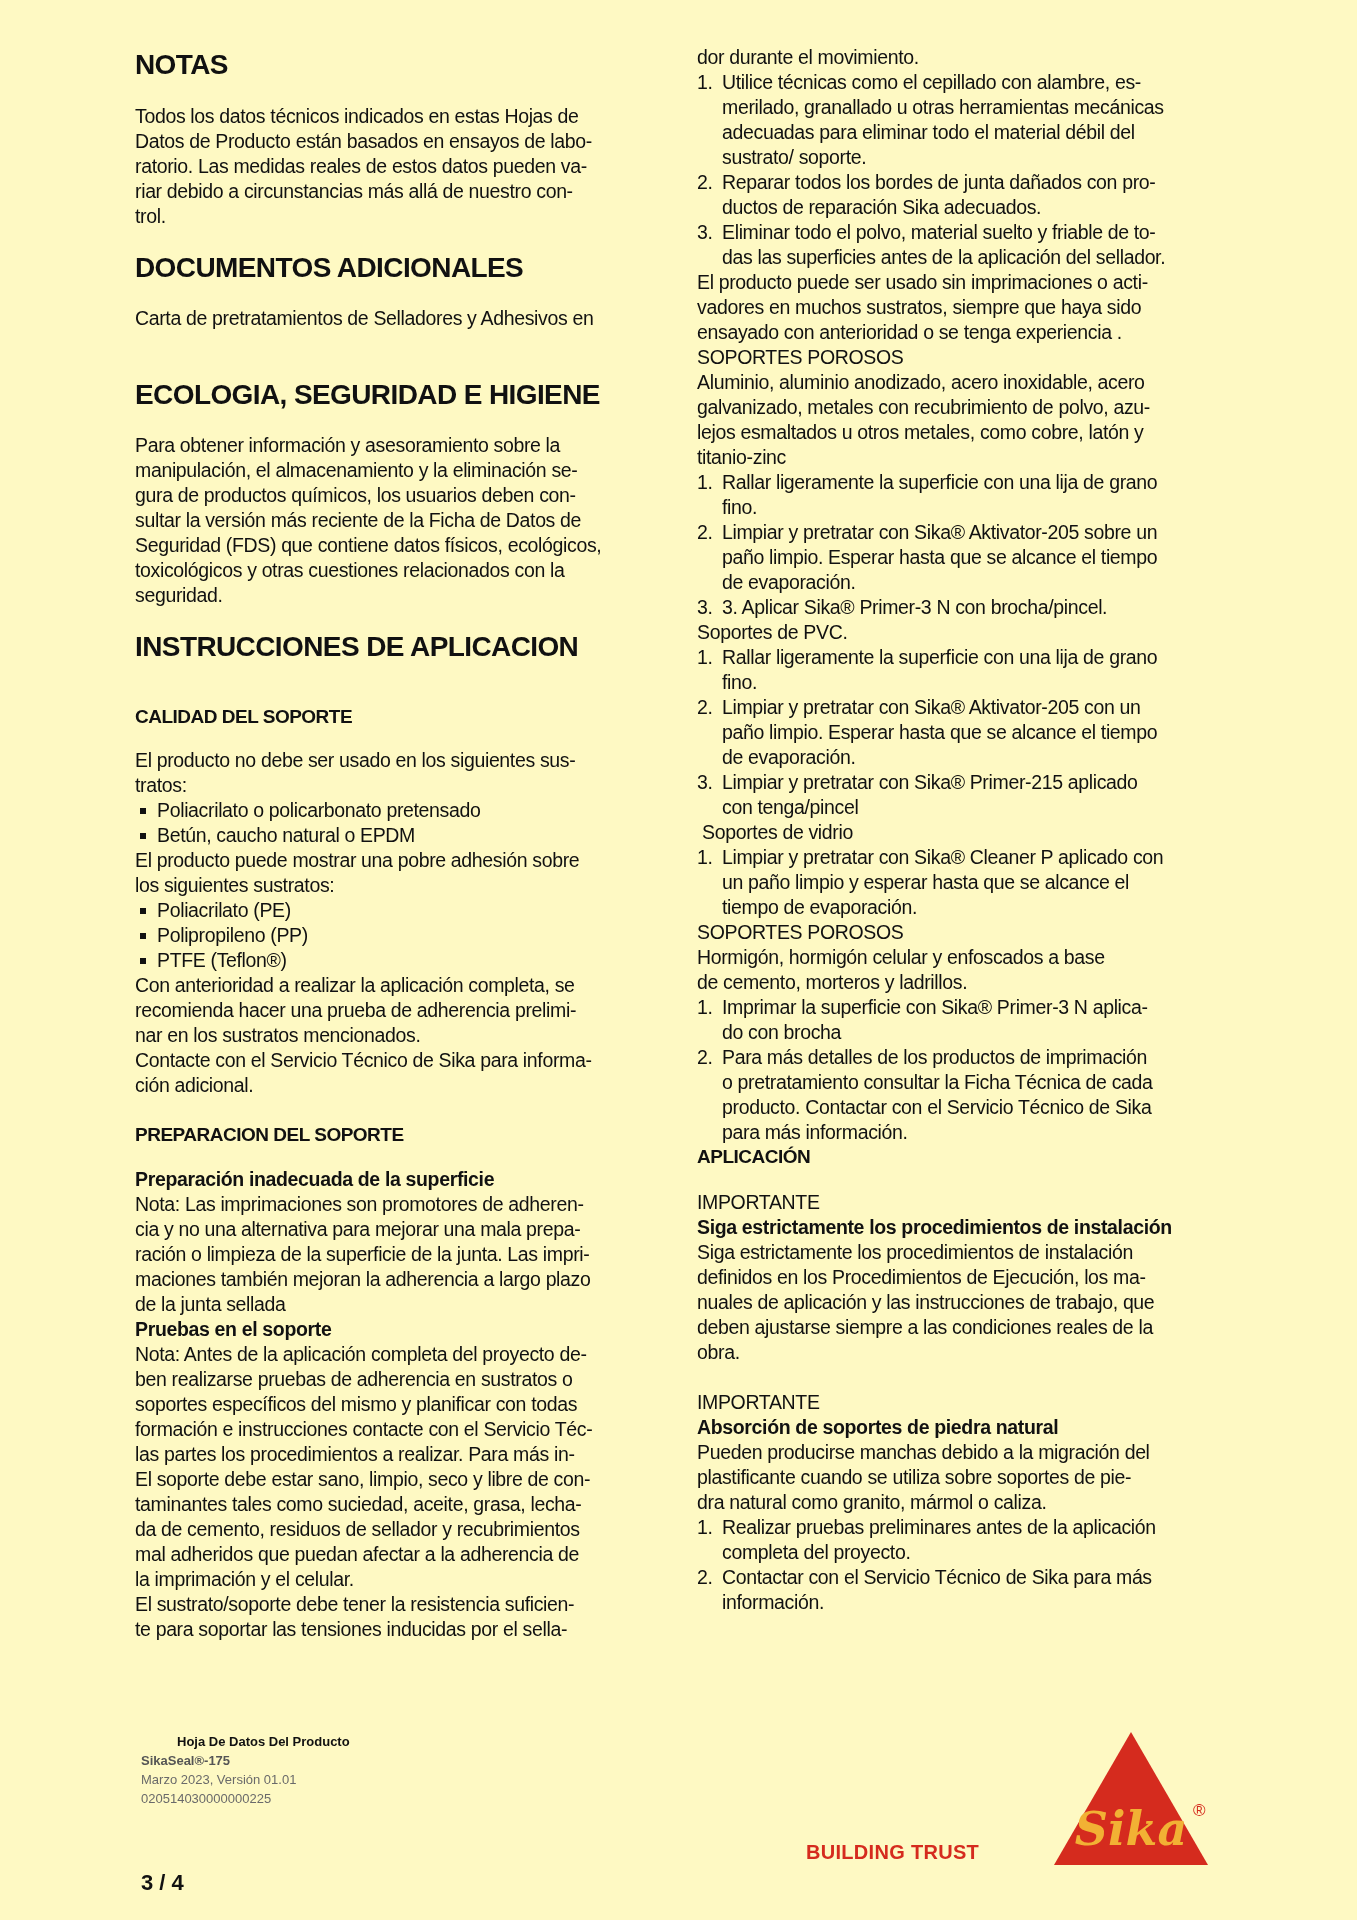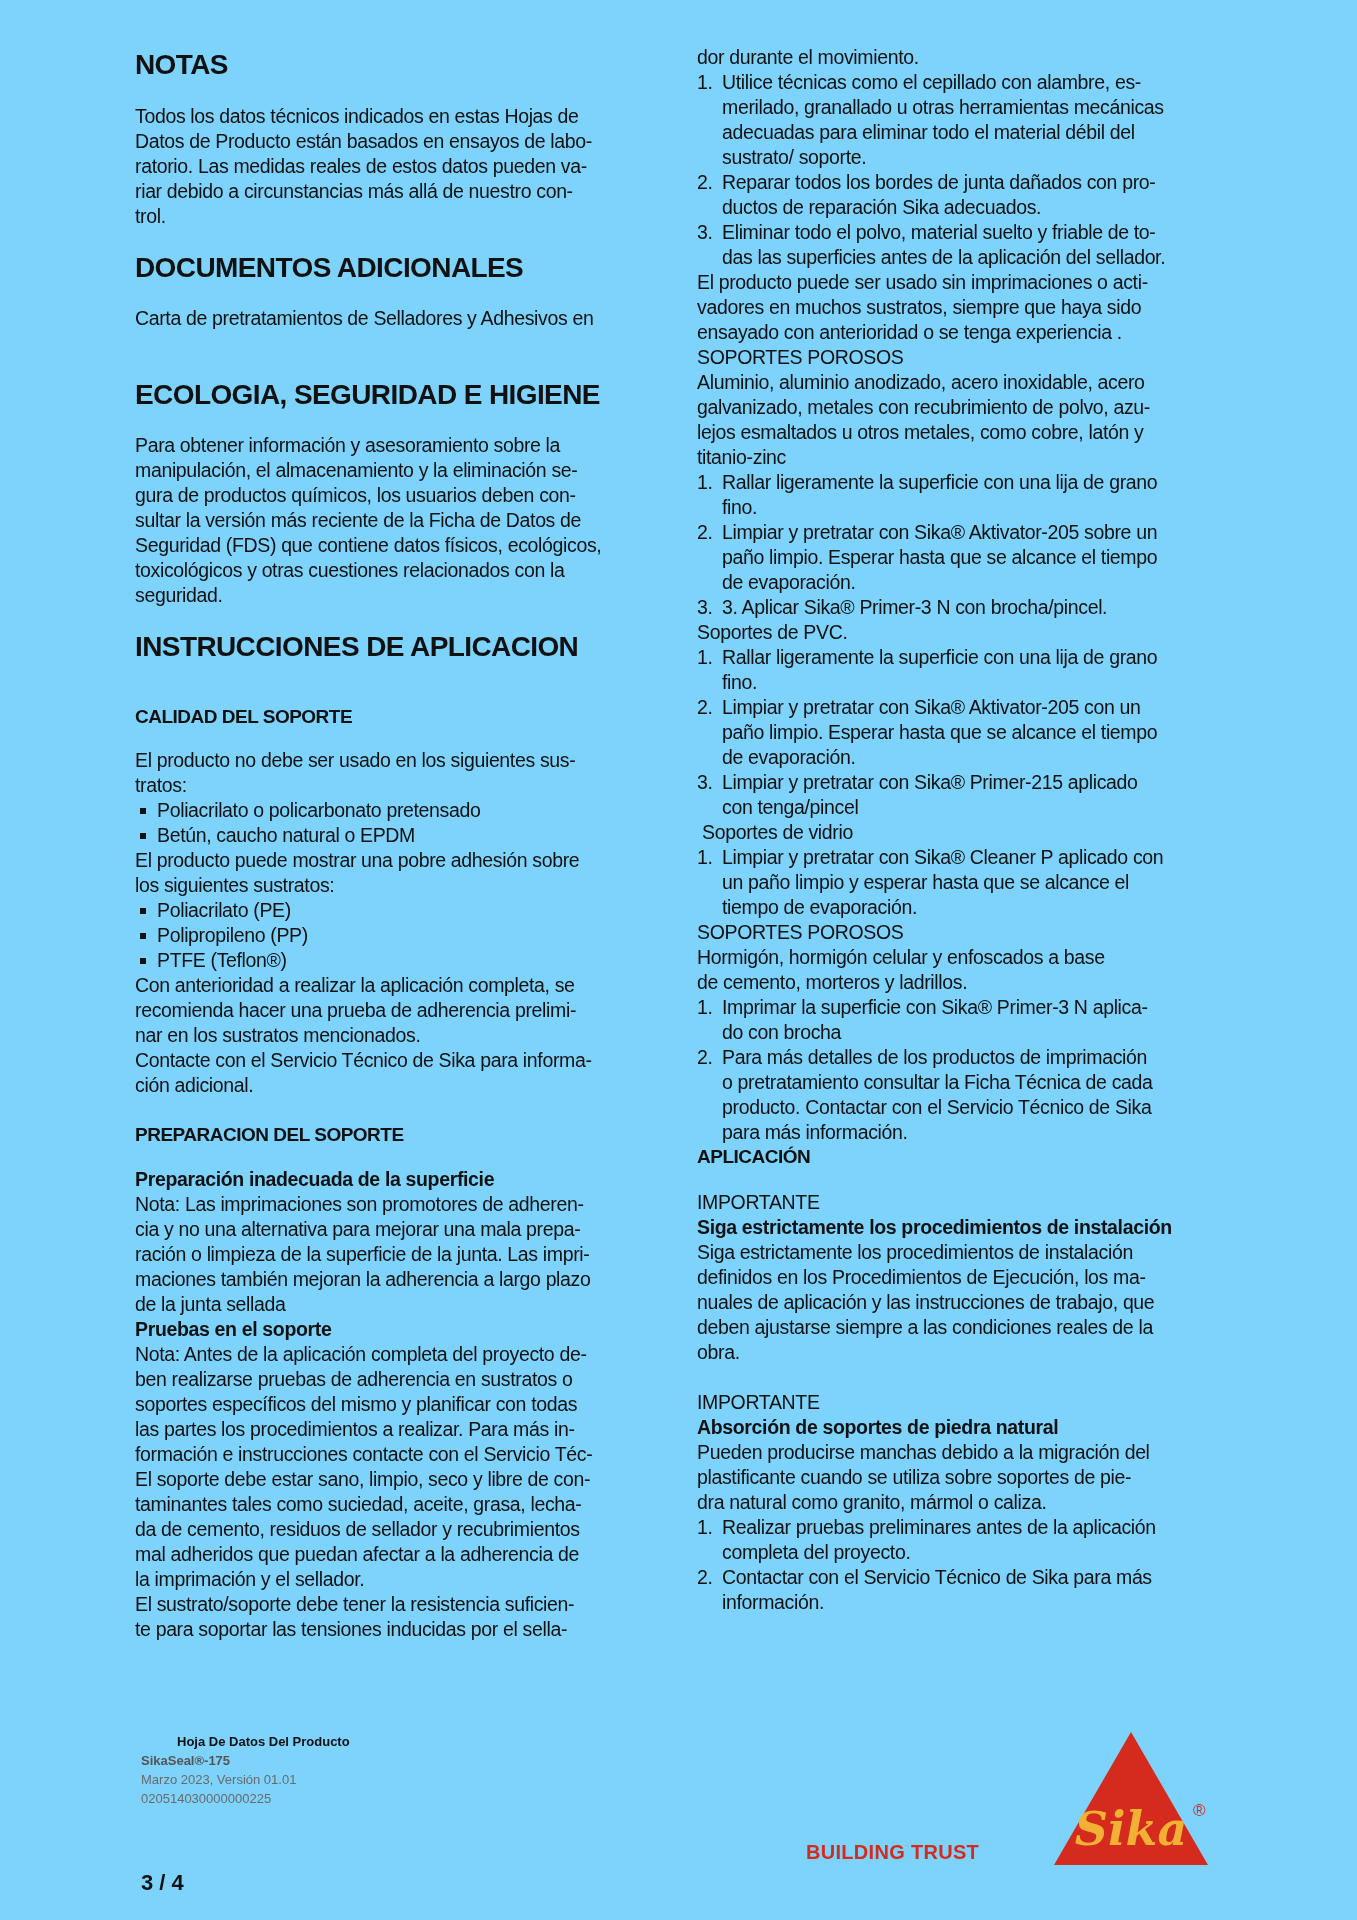--- a/index.html
+++ b/index.html
@@ -1,18 +1,18 @@
 <!DOCTYPE html>
 <html><head>
 <meta charset="utf-8">
 <style>
   html, body { margin: 0; padding: 0; background: #ffffff; }
   body { width: 1357px; height: 1920px; position: relative; overflow: hidden;
          font-family: "Liberation Sans", "DejaVu Sans", sans-serif; color: #111111; }
-  .page { position: absolute; left: 0; top: 0; width: 1357px; height: 1920px; background: #7dd3fc; }
+  .page { position: absolute; left: 0; top: 0; width: 1357px; height: 1920px; background: #fef9c3; }
   .blk { position: absolute; }
   .left { left: 135px; width: 520px; }
   .right { left: 697px; width: 530px; }
   .h1 { font-size: 28px; font-weight: bold; letter-spacing: -0.6px; line-height: 34px; margin: 0; }
   .h3 { font-size: 19px; font-weight: bold; letter-spacing: -0.5px; line-height: 25px; margin: 0; }
   .p { font-size: 19.5px; line-height: 25px; margin: 0; letter-spacing: -0.35px; white-space: nowrap; }
   .b { font-weight: bold; }
   .line { display: block; white-space: nowrap; }
   .bul { display: block; white-space: nowrap; padding-left: 22px; position: relative; }
   .bul::before { content: ""; position: absolute; left: 5px; top: 10px; width: 6px; height: 6px; background: #111; }
@@ -94,27 +94,27 @@
         <span class="line">cia y no una alternativa para mejorar una mala prepa-</span>
         <span class="line">ración o limpieza de la superficie de la junta. Las impri-</span>
         <span class="line">maciones también mejoran la adherencia a largo plazo</span>
         <span class="line">de la junta sellada</span>
       </div>
     <span class="line b">Pruebas en el soporte</span>
     <div>
         <span class="line">Nota: Antes de la aplicación completa del proyecto de-</span>
         <span class="line">ben realizarse pruebas de adherencia en sustratos o</span>
         <span class="line">soportes específicos del mismo y planificar con todas</span>
+        <span class="line">formación e instrucciones contacte con el Servicio Téc-</span>
         <span class="line">las partes los procedimientos a realizar. Para más in-</span>
-        <span class="line">formación e instrucciones contacte con el Servicio Téc-</span>
         <span class="line">El soporte debe estar sano, limpio, seco y libre de con-</span>
         <span class="line">taminantes tales como suciedad, aceite, grasa, lecha-</span>
         <span class="line">da de cemento, residuos de sellador y recubrimientos</span>
         <span class="line">mal adheridos que puedan afectar a la adherencia de</span>
-        <span class="line">la imprimación y el sellador.</span>
+        <span class="line">la imprimación y el celular.</span>
         <span class="line">El sustrato/soporte  debe tener la resistencia suficien-</span>
         <span class="line">te para soportar las tensiones inducidas por el sella-</span>
       </div>
   </div>
 
   <div class="blk right p" style="top:45px">
     <span class="line">dor durante el movimiento.</span>
     <div>
         <div class="li">
           <span class="num">1.</span>

